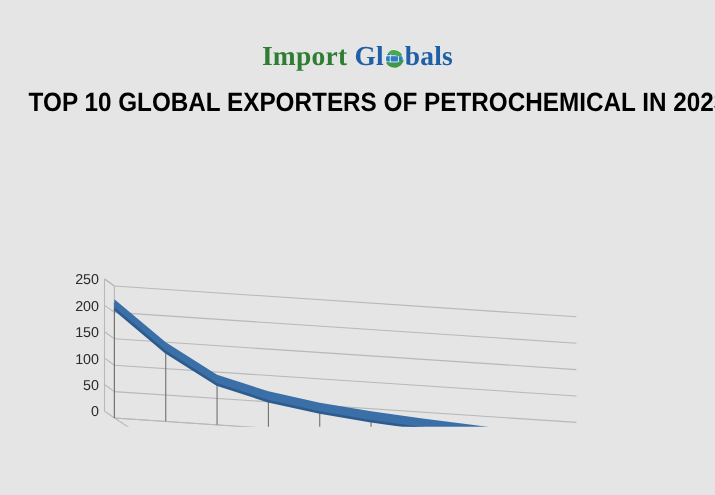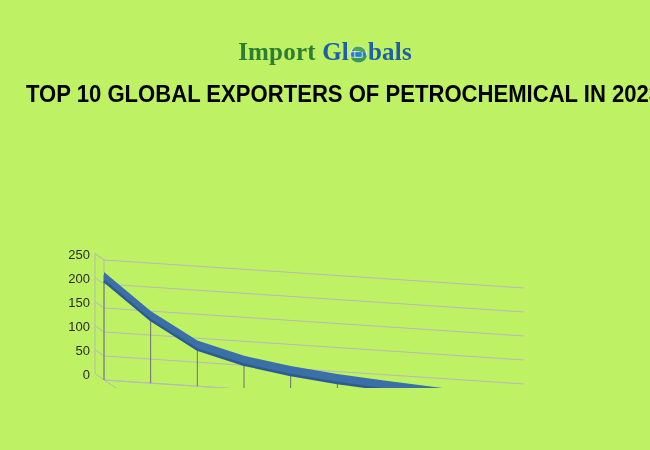--- a/index.html
+++ b/index.html
@@ -1,21 +1,21 @@
 <!DOCTYPE html>
 <html><head>
 <meta charset="utf-8">
 <style>
   html,body{margin:0;padding:0;}
   body{
     width:650px;height:450px;background:#ffffff;
     font-family:"Liberation Sans",sans-serif;
     position:relative;overflow:hidden;
   }
-  #stage{position:absolute;inset:0;background:#bef264;}
+  #stage{position:absolute;inset:0;background:#e5e5e5;}
 
   
   .logo{
     position:absolute;left:0;right:0;top:38px;
     text-align:center;
     font-family:"Liberation Serif",serif;
     font-size:25px;font-weight:bold;letter-spacing:.2px;
     white-space:nowrap;
   }
   .logo .lg-import{color:#2f7d32;}

